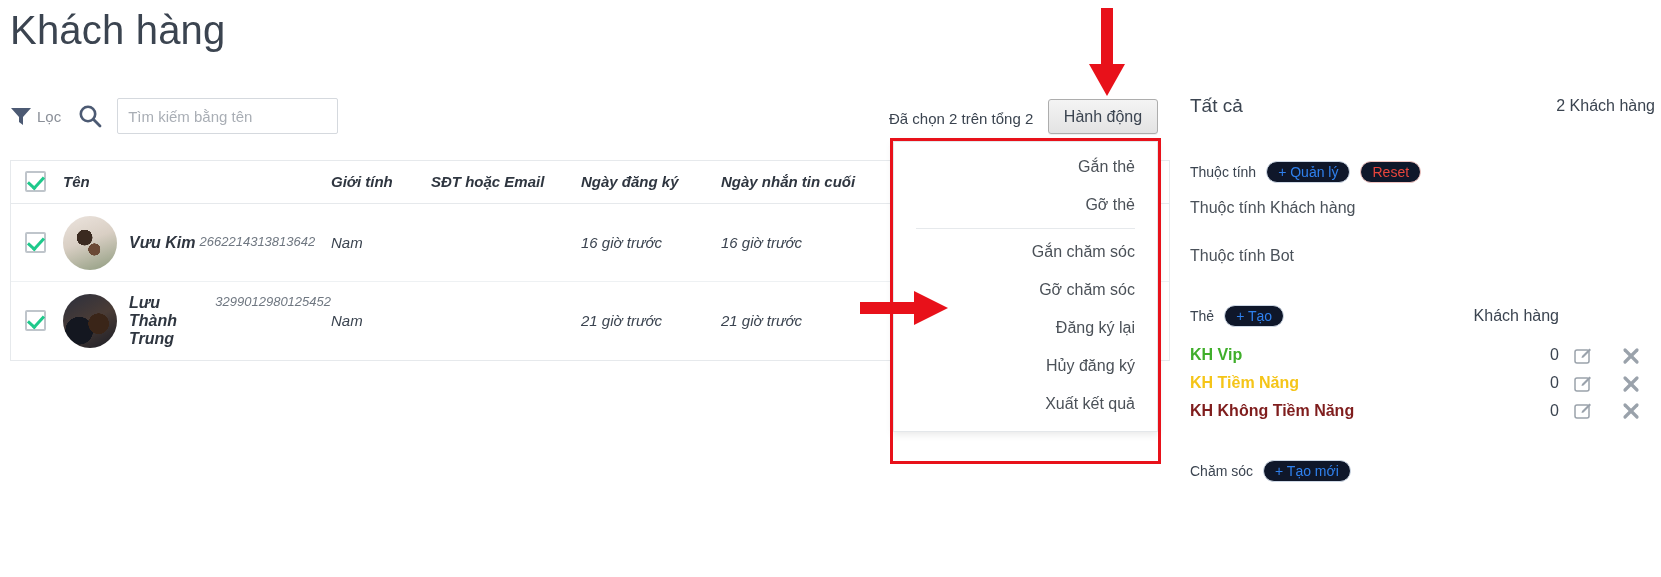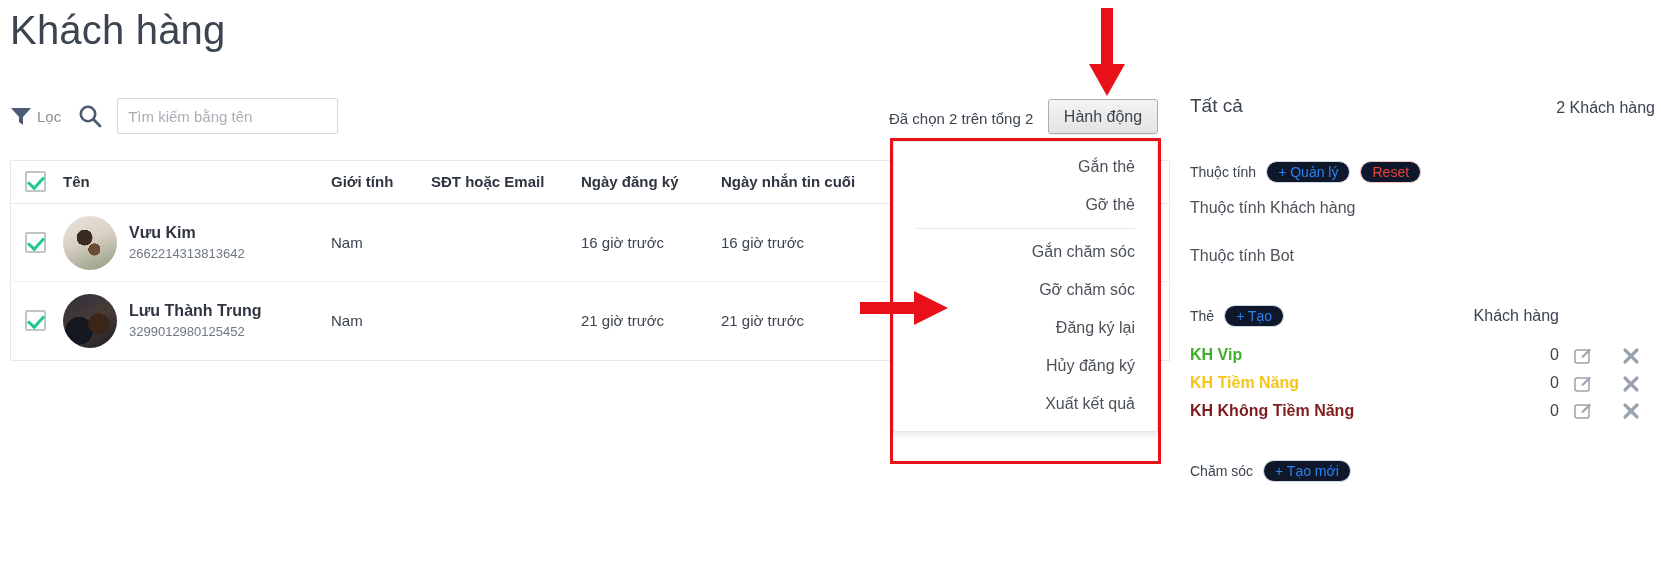--- a/index.html
+++ b/index.html
@@ -50,21 +50,21 @@
     box-shadow: 0 1px 0 rgba(0,0,0,.06);
   }
 
   
   .table-wrap {
     position:absolute; left: 10px; top: 160px;
     width: 1160px;
     border: 1px solid #e6e9ec; border-top: 1px solid #e6e9ec;
     background:#fff;
   }
-  table.customers { width: 100%; border-collapse: collapse; table-layout: fixed; }
+  table.customers { width: 100%; border-collapse: collapse; table-layout: fixed; font-style: italic; }
   table.customers th {
     font-size: 15px; font-weight: bold; color:#2f3640;
     text-align:left; padding: 10px 0 11px 0;
     border-bottom: 1px solid #e6e9ec;
     vertical-align: middle;
   }
   table.customers td {
     padding: 0; border-bottom: 1px solid #eef1f3;
     font-size: 15px; color:#3b4450; vertical-align: middle;
     height: 78px;
@@ -94,21 +94,21 @@
     overflow:hidden; position:relative; background:#d8cfc8;
   }
   .avatar.a1 { background:
       radial-gradient(circle at 58% 62%, #6b4a36 0 13%, transparent 13.5%),
       radial-gradient(circle at 40% 40%, #3a2a20 0 17%, transparent 17.5%),
       linear-gradient(160deg,#ece4de 0%, #d9cfc4 45%, #8e9b7e 100%); }
   .avatar.a2 { background:
       radial-gradient(circle at 66% 55%, #3a2518 0 22%, transparent 22.5%),
       radial-gradient(circle at 30% 68%, #141720 0 26%, transparent 26.5%),
       linear-gradient(150deg,#2b2f3d 0%, #4a3c36 50%, #1b1d26 100%); }
-  .name-text { display:flex; flex-direction:column; gap: 4px; }
+  .name-text { display:flex; flex-direction:row; gap: 4px; }
   .cust-name { font-size: 16px; font-weight: bold; color: #2f3640; }
   .cust-id { font-size: 13px; color: #6f7781; }
 
   
   .dropdown {
     position:absolute; left: 893px; top: 141px;
     width: 265px; background:#fff;
     border: 1px solid #e4e7ea;
     box-shadow: 0 2px 8px rgba(0,0,0,.10);
     padding: 6px 0 8px 0;
@@ -128,21 +128,21 @@
     border: 3px solid #e8111a; pointer-events:none; z-index: 30;
   }
 
   
   .arrow { position:absolute; z-index: 40; pointer-events:none; }
   .arrow-down { left: 1085px; top: 8px; }
   .arrow-right { left: 860px; top: 288px; }
 
   
   .right-panel { position:absolute; left: 1190px; top: 95px; width: 465px; }
-  .rp-row { display:flex; align-items:flex-end; justify-content:space-between; }
+  .rp-row { display:flex; align-items:center; justify-content:space-between; }
   .rp-all { font-size: 19px; color: #3b4450; }
   .rp-count { font-size: 16px; color: #3b4450; }
 
   .rp-section-title { display:flex; align-items:center; gap: 10px; }
   .rp-h { font-size: 14px; color:#3b4450; }
   .pill {
     display:inline-block; border:1px solid #cfd9e6; border-radius: 12px;
     padding: 2px 11px; font-size: 14px; color:#2f80ed; background:#0f172a; cursor:pointer;
     white-space:nowrap;
   }

